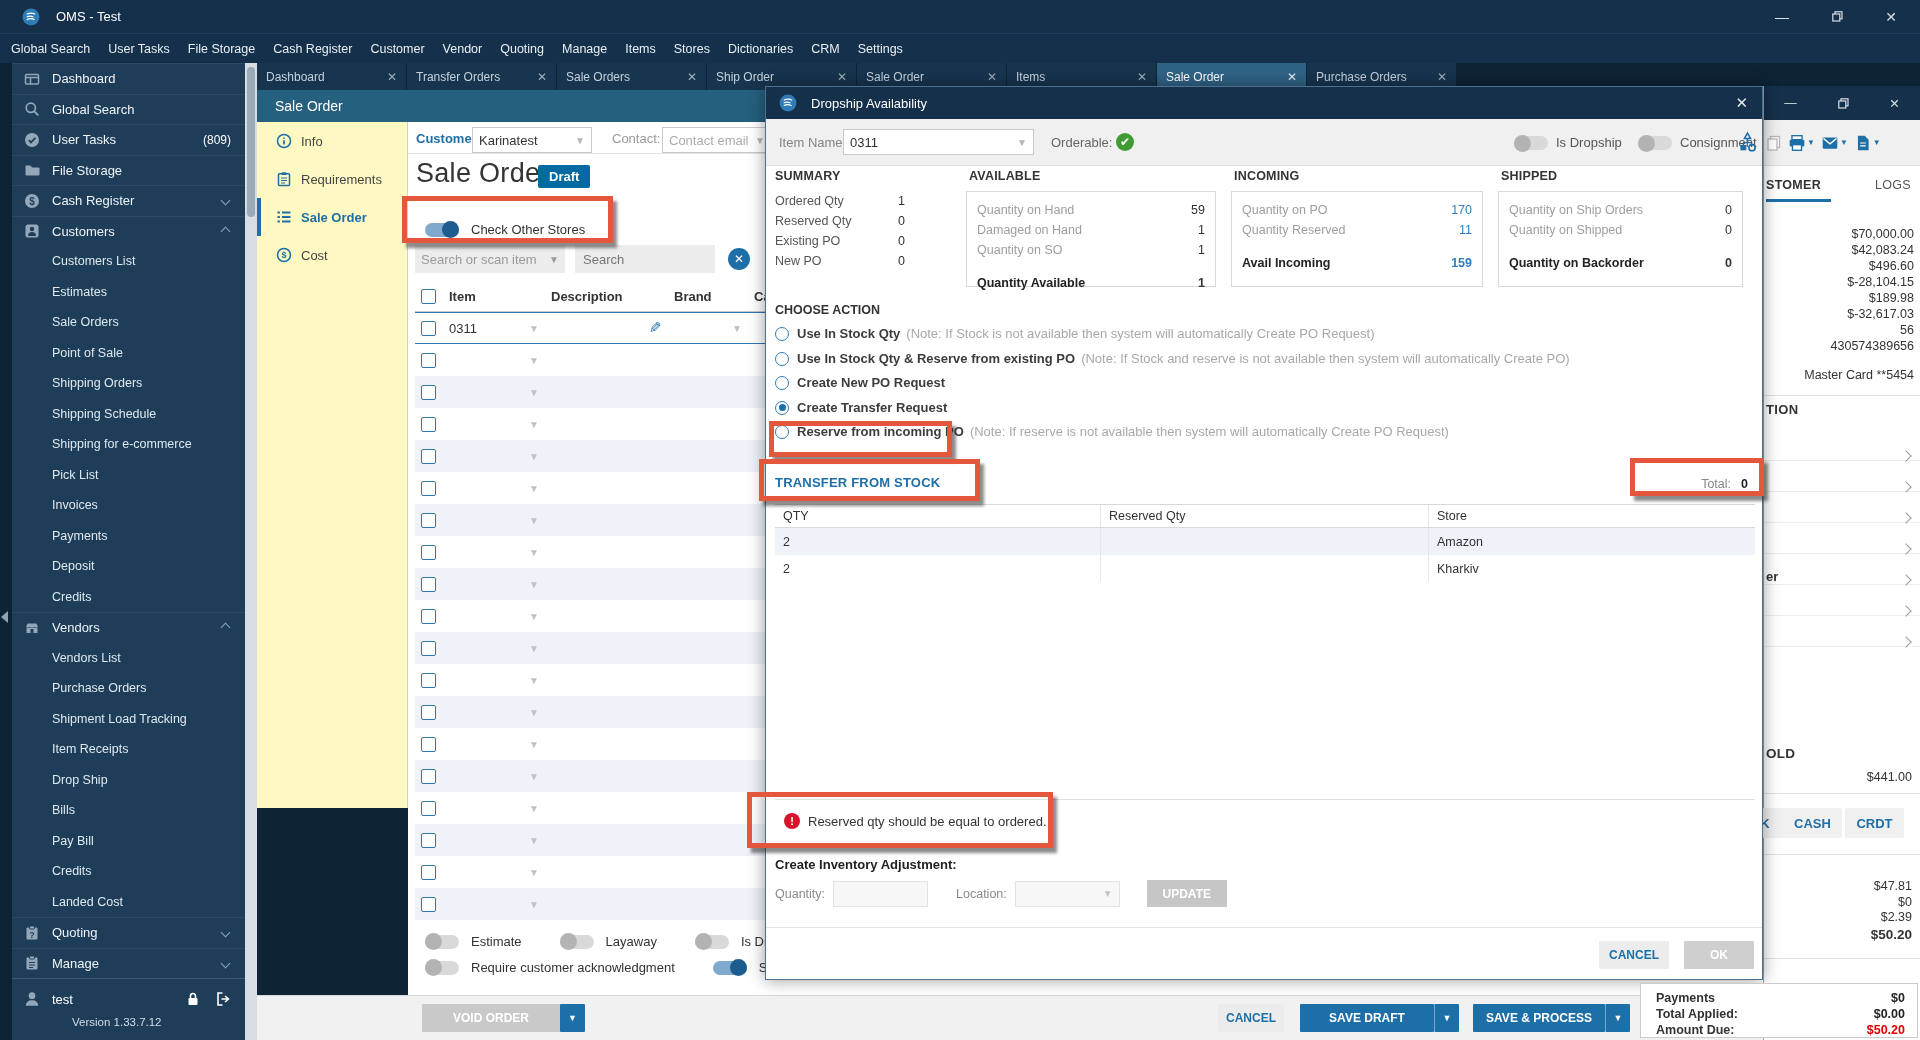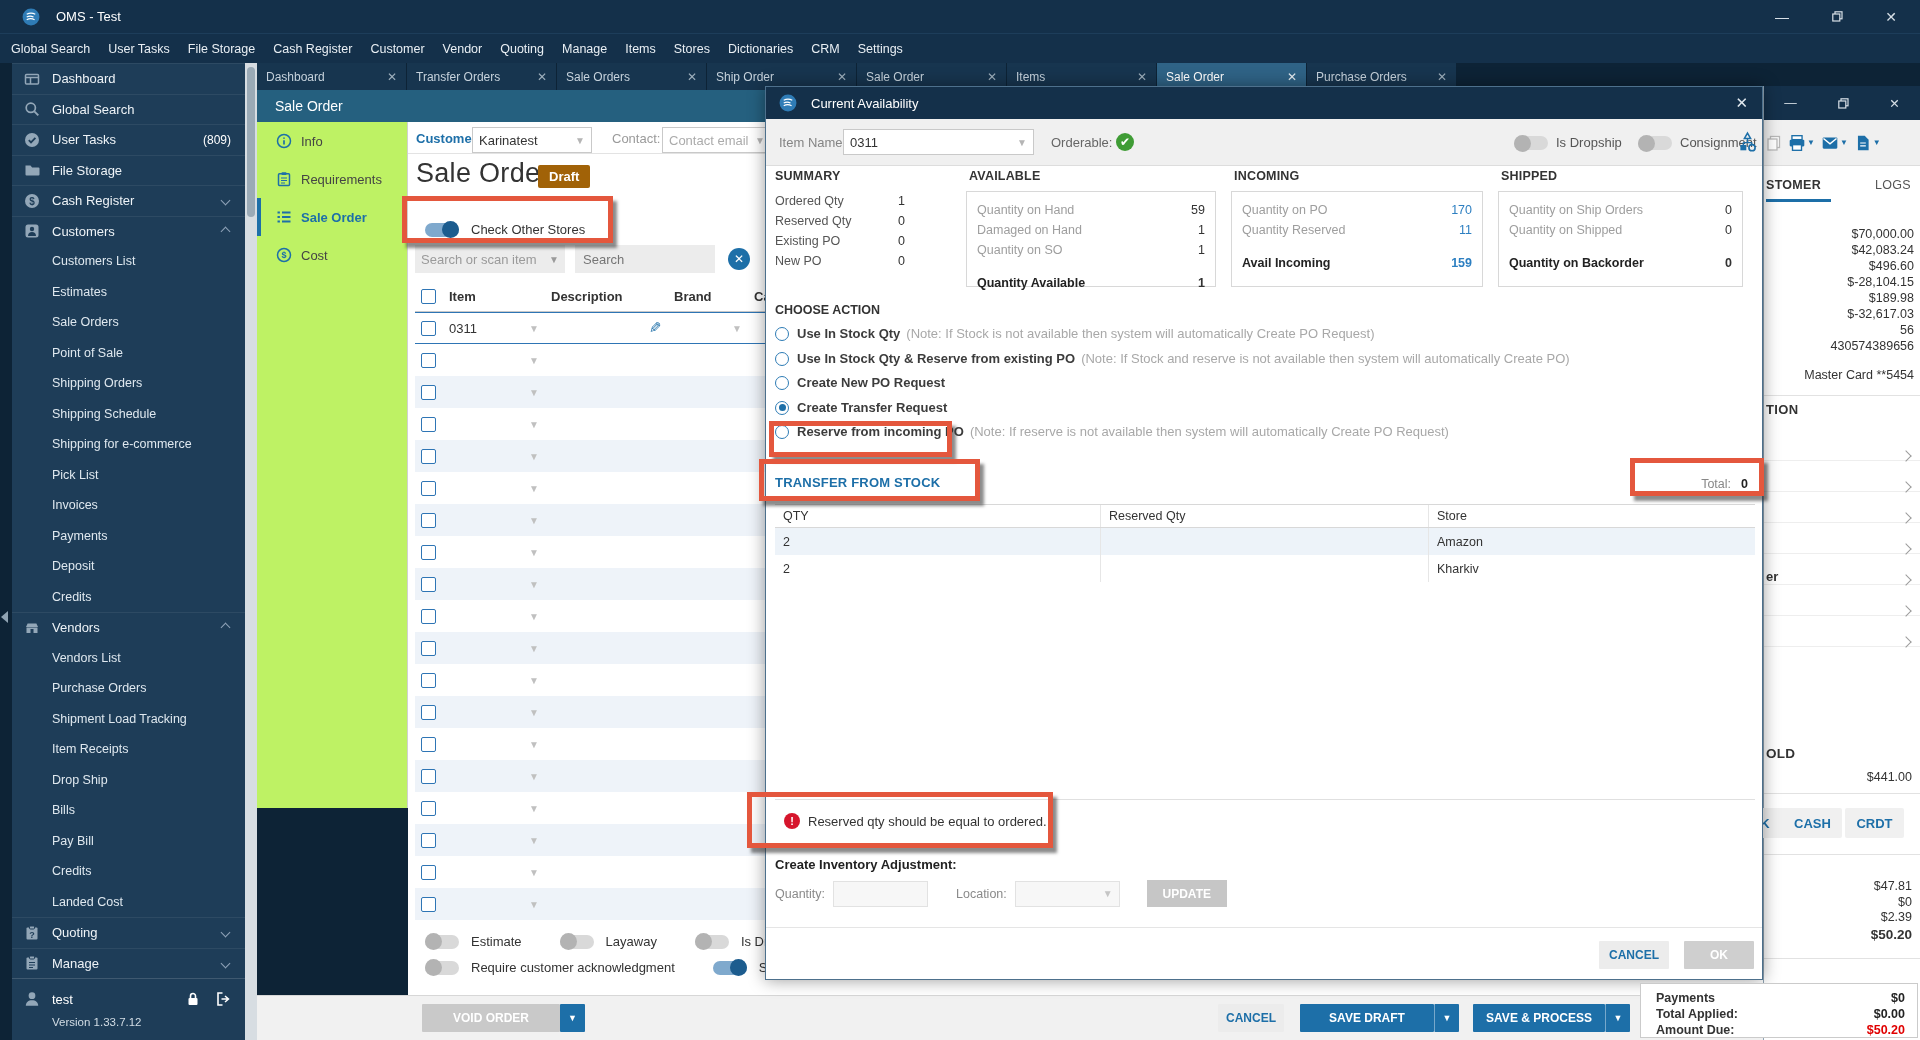--- a/index.html
+++ b/index.html
@@ -32,38 +32,38 @@
 .srow.sub .slbl{padding-left:40px;font-size:12.5px;color:#dfe8ef}
 .srow .sbadge{margin-right:14px;font-size:12px;color:#fff}
 .chv{width:7px;height:7px;border-right:1.6px solid #8fa3b8;border-bottom:1.6px solid #8fa3b8;margin-right:16px;flex:none}
 .chv.down{transform:rotate(45deg)}
 .chv.up{transform:rotate(-135deg)}
 #userblock{position:absolute;left:12px;top:978px;width:233px;height:62px;background:#1e3d58;border-top:1px solid rgba(255,255,255,.15);color:#fff}
 #userblock .urow{display:flex;align-items:center;height:34px;margin-top:3px}
 #userblock .uic{width:40px;display:flex;justify-content:center}
 #userblock .uname{flex:1;font-size:13px}
 #userblock .uicon{margin-right:14px}
-#userblock .ver{padding-left:40px;font-size:11.5px;color:#d3dde5}
+#userblock .ver{padding-left:60px;font-size:11.5px;color:#d3dde5}
 #sbscroll{position:absolute;left:245px;top:63px;width:12px;height:977px;background:#d7dde2}
 #sbscroll .thumb{position:absolute;left:2px;top:4px;width:8px;height:150px;background:#9aaab6;border-radius:4px}
 
 #contentheader{position:absolute;left:257px;top:90px;width:1506px;height:32px;background:#25607f;color:#fff;font-size:14px;display:flex;align-items:center;padding-left:18px}
-#sidepanel{position:absolute;left:257px;top:122px;width:151px;height:686px;background:#bef264;border-right:1px solid #d0d0d0}
+#sidepanel{position:absolute;left:257px;top:122px;width:151px;height:686px;background:#fef9c3;border-right:1px solid #d0d0d0}
 .stab{height:38px;display:flex;align-items:center;font-size:13px;color:#444;border-left:4px solid transparent}
 .stab .stic{width:34px;display:flex;justify-content:center;margin-left:6px}
 .stab.active{border-left-color:#1d6fa8;color:#1d6fa8;font-weight:bold}
 #formarea{position:absolute;left:408px;top:122px;width:1355px;height:873px;background:#fff}
 .flabel{font-size:13px}
 #custlabel{position:absolute;left:8px;top:9px;color:#1d6fa8;font-weight:bold}
 .dd{position:absolute;height:26px;border:1px solid #c9c9c9;background:#fff;display:flex;align-items:center;font-size:13px;padding:0 6px;color:#333}
 .dd .caret{margin-left:auto;color:#b5b5b5;font-size:10px}
 .dd.gray{background:#ececec;border:none;color:#9a9a9a}
 #custdivider{position:absolute;left:0;top:31px;width:1355px;border-top:1px solid #e3e3e3}
 #sotitle{position:absolute;left:8px;top:36px;font-size:27px;color:#333;letter-spacing:.3px}
-#draftbadge{position:absolute;left:130px;top:43px;background:#a16207;color:#fff;font-size:13px;font-weight:bold;padding:4px 11px;border-radius:2px}
+#draftbadge{position:absolute;left:130px;top:43px;background:#0369a1;color:#fff;font-size:13px;font-weight:bold;padding:4px 11px;border-radius:2px}
 
 .toggle{width:34px;height:14px;border-radius:8px;background:#d9d9d9;position:relative;flex:none}
 .toggle::after{content:"";position:absolute;width:17px;height:17px;border-radius:50%;background:#b3b3b3;top:-1.5px;left:0}
 .toggle.on{background:#7fa9cd}
 .toggle.on::after{background:#1c5c8e;left:auto;right:0}
 .togglerow{position:absolute;display:flex;align-items:center;gap:12px;font-size:13px;color:#333}
 
 #searchdd{left:7px;top:123px;width:150px}
 #searchinput{position:absolute;left:167px;top:123px;width:140px;height:28px;background:#ececec;border:none;font-size:13px;padding:0 8px;color:#555;font-family:Liberation Sans, sans-serif}
 #clearbtn{position:absolute;left:320px;top:126px;width:22px;height:22px;border-radius:50%;background:#1d6fa8;color:#fff;display:flex;align-items:center;justify-content:center;font-size:12px}
@@ -747,21 +747,21 @@
 </div>
 
 <div id="modal">
   <div id="mtitle">
     <span class="logo">
         <svg width="18" height="18" viewBox="0 0 16 16">
           <circle cx="8" cy="8" r="7.5" fill="#2f7cb6"></circle>
           <path d="M4.2 5.6 c2 -1 5.6 -1 7.6 0 M4.2 8 c1.6 -.8 4.4 -.8 6 0 M4.2 10.4 c2 -1 5 -1 7 0" stroke="#fff" stroke-width="1.1" fill="none"></path>
         </svg>
       </span>
-    <span class="mt">Current Availability</span>
+    <span class="mt">Dropship Availability</span>
     <span class="mx">✕</span>
   </div>
   <div id="mitemrow">
     <span class="lab" style="position:absolute;left:13px;top:16px">Item Name:</span>
     <div class="dd" style="left:77px;top:10px;width:191px">
       <span>0311</span>
         <span class="caret">▼</span>
     </div>
     <span style="position:absolute;left:285px;top:16px;color:#666">Orderable:</span>
     <span class="gcheck" style="position:absolute;left:350px;top:14px">✔</span>

